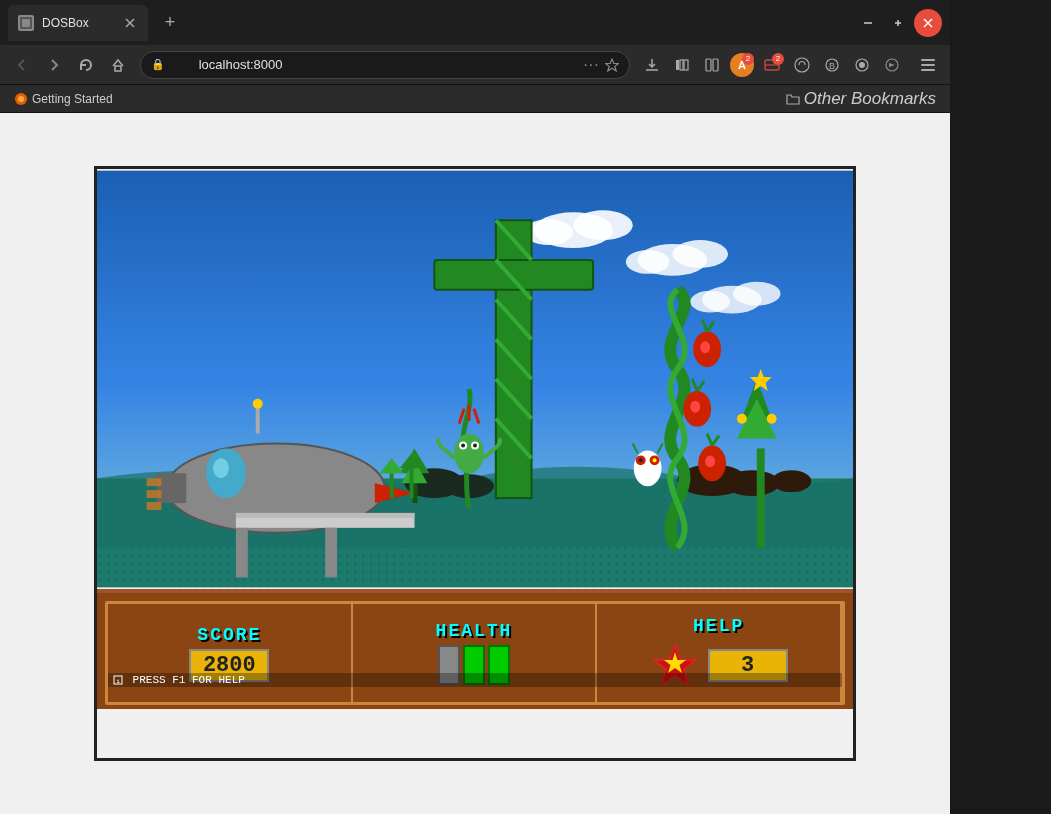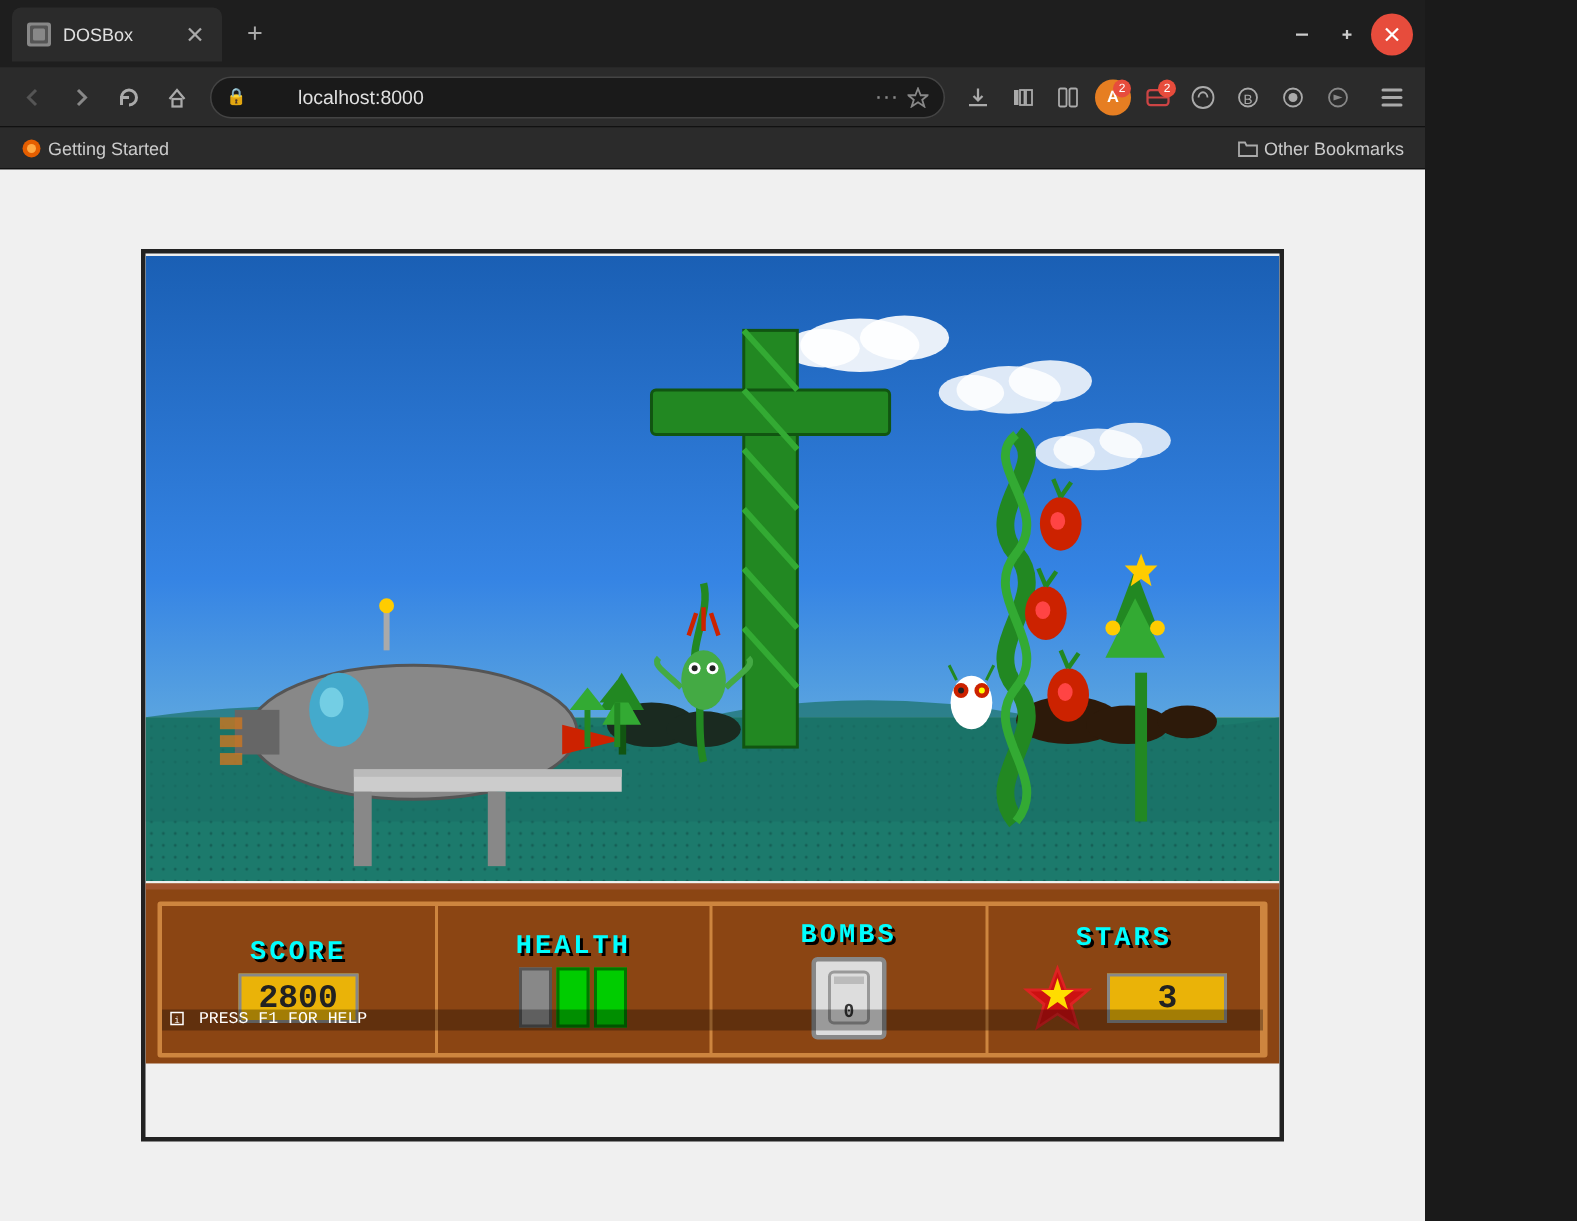--- a/index.html
+++ b/index.html
@@ -247,21 +247,22 @@
 
     .other-bookmarks {
       margin-left: auto;
       display: flex;
       align-items: center;
       gap: 4px;
       padding: 2px 6px;
       border-radius: 4px;
       cursor: pointer;
       color: #ccc;
-      font-size: 12px;
+      font-size: 17px;
+      font-style: italic;
     }
 
     
     .page-content {
       flex: 1;
       background: #f0f0f0;
       display: flex;
       align-items: center;
       justify-content: center;
       overflow: hidden;
@@ -744,33 +745,23 @@
 
           <div class="hud-section">
             <span class="hud-label">HEALTH</span>
             <div class="health-bars">
               <div class="health-bar-empty"></div>
               <div class="health-bar-full"></div>
               <div class="health-bar-full"></div>
             </div>
           </div>
 
+
           <div class="hud-section">
-            <span class="hud-label">BOMBS</span>
-            <div class="bomb-icon">
-              <svg width="30" height="38" viewBox="0 0 30 38">
-                <rect x="2" y="2" width="26" height="34" rx="3" fill="#ddd" stroke="#999" stroke-width="2"></rect>
-                <rect x="5" y="5" width="20" height="5" fill="#bbb"></rect>
-                <text x="15" y="32" text-anchor="middle" font-size="12" fill="#333" font-family="monospace" font-weight="bold">0</text>
-              </svg>
-            </div>
-          </div>
-
-          <div class="hud-section">
-            <span class="hud-label">STARS</span>
+            <span class="hud-label">HELP</span>
             <div style="display:flex; align-items:center; gap:8px;">
               <svg width="50" height="50" viewBox="0 0 50 50">
                 <polygon points="25,3 31,19 48,19 35,30 40,47 25,37 10,47 15,30 2,19 19,19" fill="#dd2222"></polygon>
                 <polygon points="25,8 30,21 43,21 33,29 37,43 25,35 13,43 17,29 7,21 20,21" fill="#cc1111"></polygon>
 
                 <polygon points="25,12 27.5,20 36,20 29.5,25 32,33 25,28 18,33 20.5,25 14,20 22.5,20" fill="#ffdd00"></polygon>
               </svg>
               <div class="hud-value-box">
                 <span class="star-count-text">3</span>
               </div>

